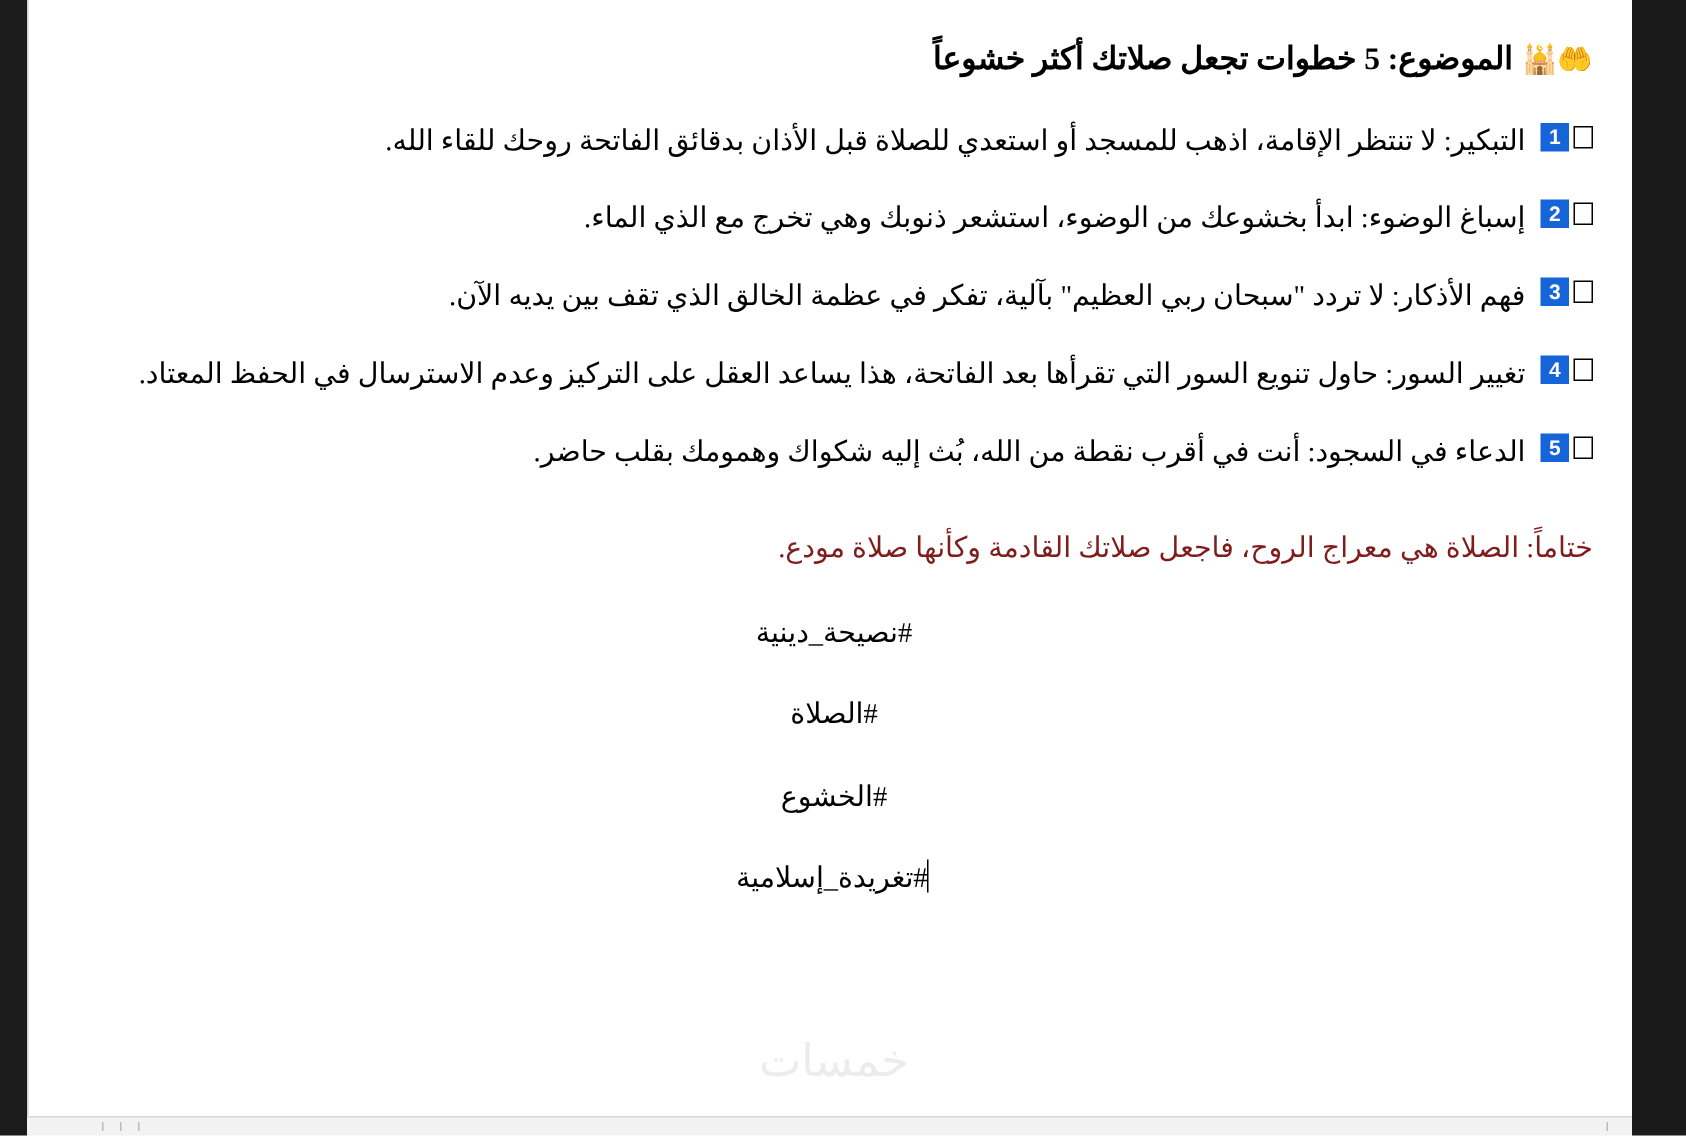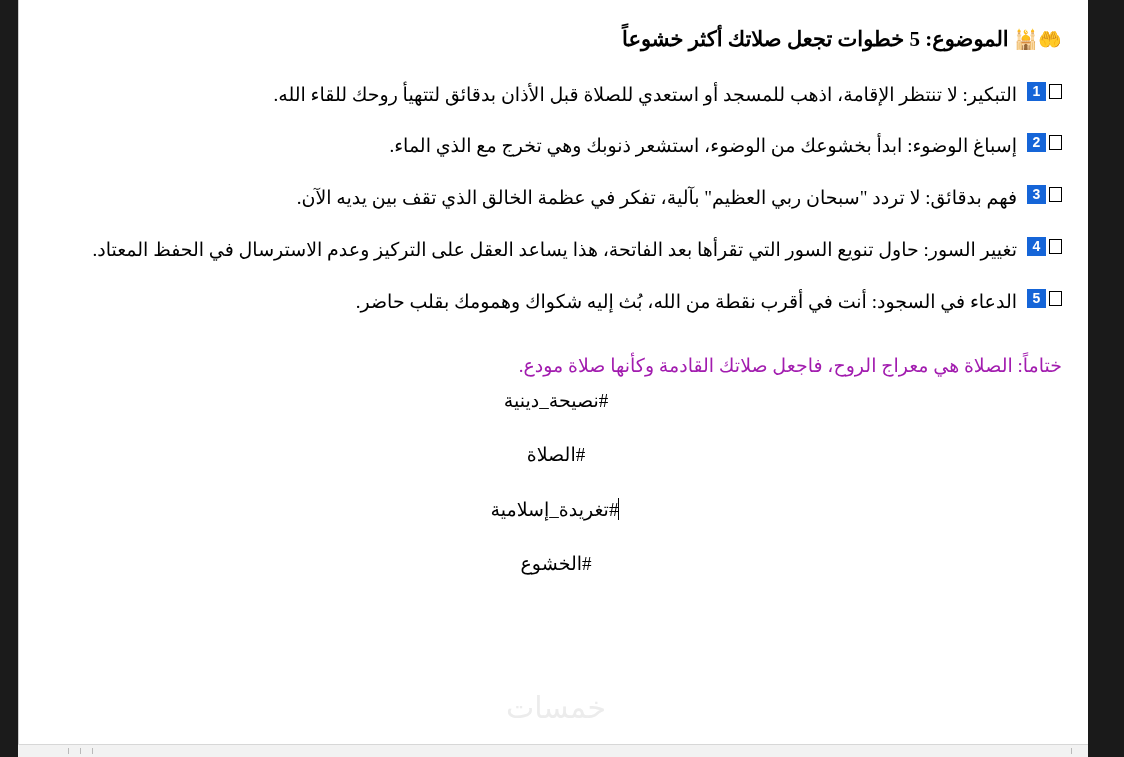--- a/index.html
+++ b/index.html
@@ -131,22 +131,22 @@
   }
   .step-text b {
     font-weight: 400;
   }
 
   .closing {
     direction: rtl;
     text-align: right;
     font-size: 19px;
     line-height: 1.6;
-    color: #a21caf;
-    margin: 34px 0 4px 0;
+    color: #7f1d1d;
+    margin: 34px 0 26px 0;
   }
 
   .tag {
     direction: rtl;
     text-align: center;
     font-size: 19px;
     line-height: 1.6;
     color: #000;
     margin-bottom: 24px;
   }
@@ -189,41 +189,41 @@
     <div class="title-line">
       <span class="emoji">🤲🕌</span><span>الموضوع: 5 خطوات تجعل صلاتك أكثر خشوعاً</span>
     </div>
 
     <div class="step-row">
       <div class="marker">
         <span class="box"></span>
         <span class="num">1</span>
       </div>
       <div class="step-text">
-        <b>التبكير:</b><span> لا تنتظر الإقامة، اذهب للمسجد أو استعدي للصلاة قبل الأذان بدقائق لتتهيأ روحك للقاء الله.</span>
+        <b>التبكير:</b><span> لا تنتظر الإقامة، اذهب للمسجد أو استعدي للصلاة قبل الأذان بدقائق الفاتحة روحك للقاء الله.</span>
       </div>
     </div>
 
     <div class="step-row">
       <div class="marker">
         <span class="box"></span>
         <span class="num">2</span>
       </div>
       <div class="step-text">
         <b>إسباغ الوضوء:</b><span> ابدأ بخشوعك من الوضوء، استشعر ذنوبك وهي تخرج مع الذي الماء.</span>
       </div>
     </div>
 
     <div class="step-row">
       <div class="marker">
         <span class="box"></span>
         <span class="num">3</span>
       </div>
       <div class="step-text">
-        <b>فهم بدقائق:</b><span> لا تردد "سبحان ربي العظيم" بآلية، تفكر في عظمة الخالق الذي تقف بين يديه الآن.</span>
+        <b>فهم الأذكار:</b><span> لا تردد "سبحان ربي العظيم" بآلية، تفكر في عظمة الخالق الذي تقف بين يديه الآن.</span>
       </div>
     </div>
 
     <div class="step-row">
       <div class="marker">
         <span class="box"></span>
         <span class="num">4</span>
       </div>
       <div class="step-text">
         <b>تغيير السور:</b><span> حاول تنويع السور التي تقرأها بعد الفاتحة، هذا يساعد العقل على التركيز وعدم الاسترسال في الحفظ المعتاد.</span>
@@ -237,24 +237,24 @@
       </div>
       <div class="step-text">
         <b>الدعاء في السجود:</b><span> أنت في أقرب نقطة من الله، بُث إليه شكواك وهمومك بقلب حاضر.</span>
       </div>
     </div>
 
     <div class="closing">ختاماً: الصلاة هي معراج الروح، فاجعل صلاتك القادمة وكأنها صلاة مودع.</div>
 
     <div class="tag">#نصيحة_دينية</div>
     <div class="tag">#الصلاة</div>
+    <div class="tag">#الخشوع</div>
     <div class="tag last">
       <span class="caret"></span><span>#تغريدة_إسلامية</span>
     </div>
-    <div class="tag">#الخشوع</div>
 
     <div class="watermark">خمسات</div>
   </div>
 
   <div class="bottom-bar">
     <div class="tick" style="left:40px;"></div>
     <div class="tick" style="left:52px;"></div>
     <div class="tick" style="left:64px;"></div>
     <div class="tick" style="right:16px;"></div>
   </div>

